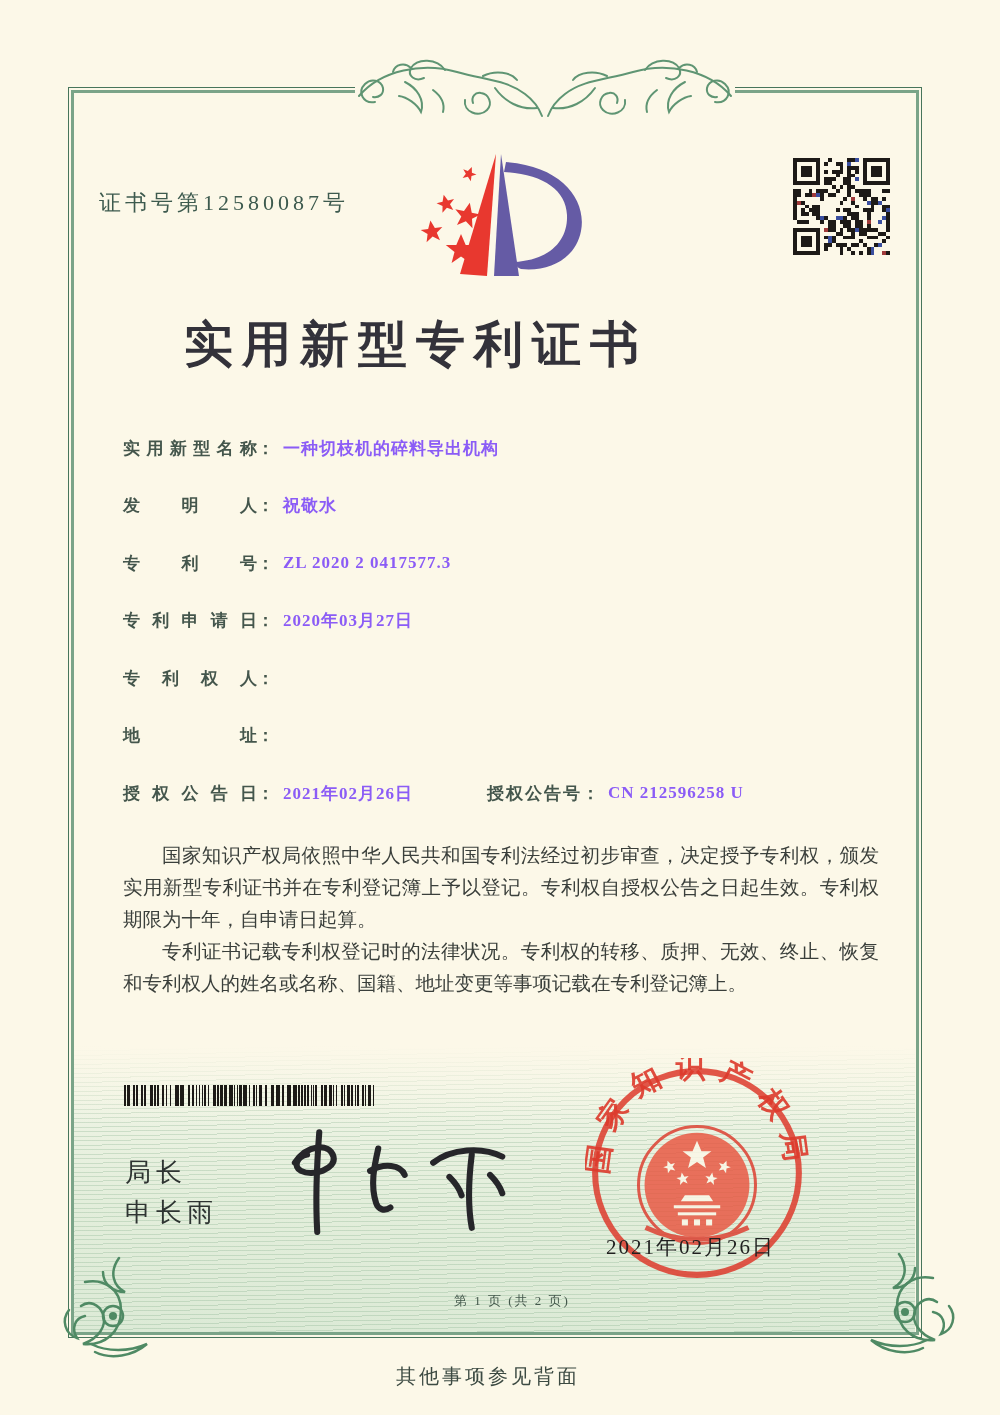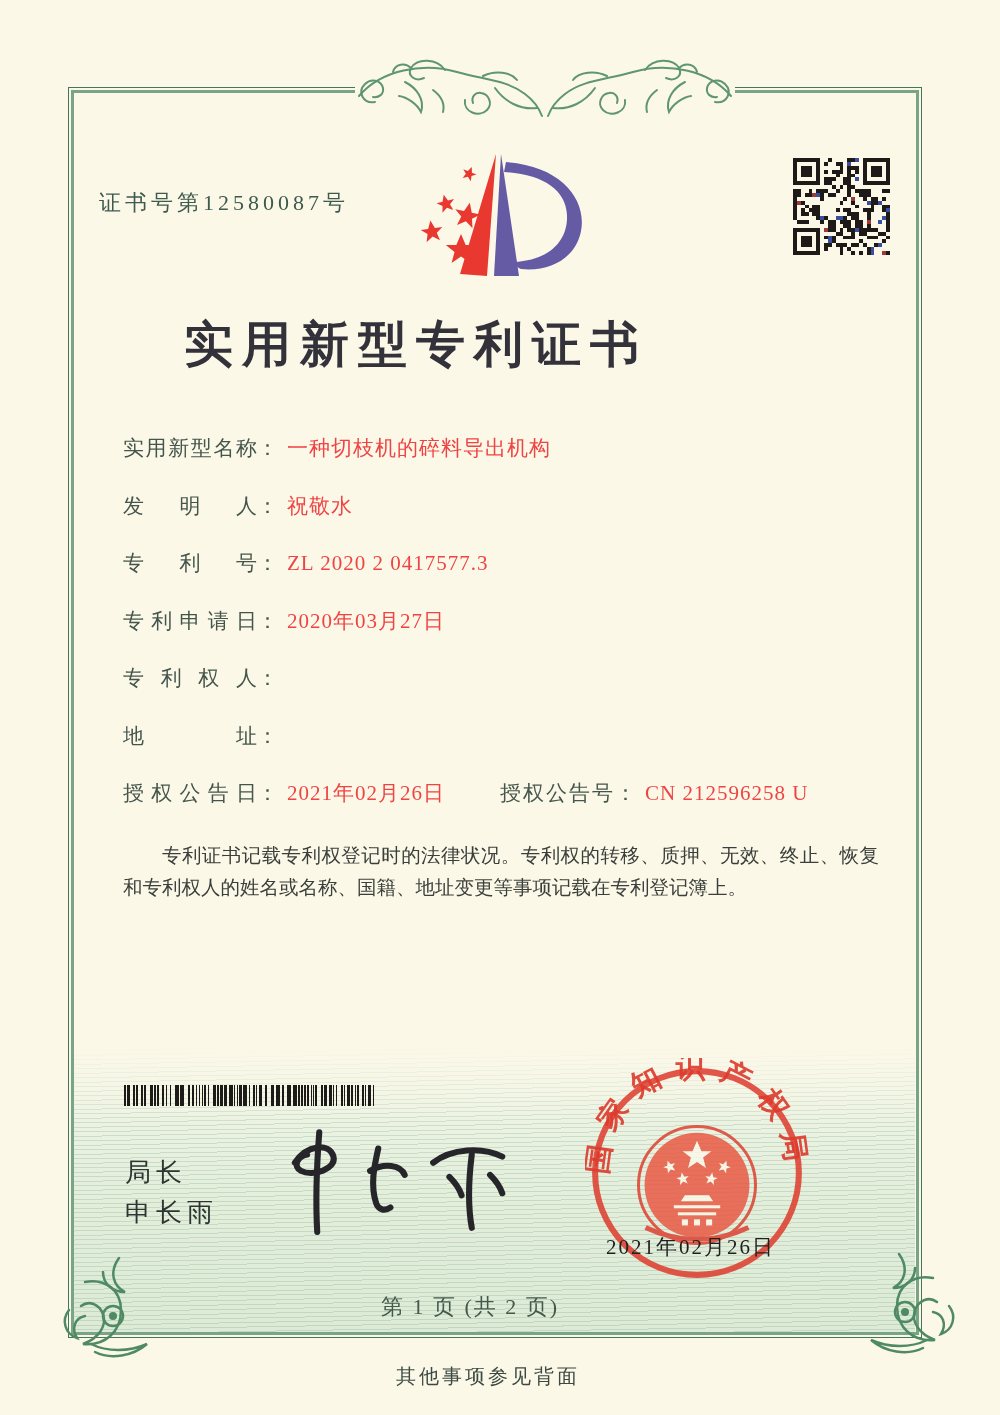--- a/index.html
+++ b/index.html
@@ -27,39 +27,39 @@
   }
   .certno{
     position:absolute;left:99px;top:163px;z-index:3;
     font-size:22px;letter-spacing:4px;color:#3d5a4e;margin-top:25px;
   }
   .title{
     position:absolute;left:0;top:312px;width:832px;text-align:center;z-index:3;
     font-size:49px;font-weight:700;letter-spacing:9px;color:#33323a;
   }
   .fields{position:absolute;left:123px;top:430px;width:800px;z-index:3;}
-  .f-row{height:36px;margin-bottom:21.5px;display:flex;align-items:center;font-size:21px;}
+  .f-row{height:36px;margin-bottom:21.5px;display:flex;align-items:center;font-size:17px;font-weight:bold;}
   .f-label{
     display:inline-block;width:134px;color:#44564c;
     text-align:justify;text-align-last:justify;
   }
   .f-colon{color:#44564c;}
-  .f-value{color:#ef4444;margin-left:9px;letter-spacing:1px;white-space:nowrap;}
-  .f-pair2{display:flex;align-items:center;margin-left:55px;}
+  .f-value{color:#8b5cf6;margin-left:9px;letter-spacing:1px;white-space:nowrap;}
+  .f-pair2{display:flex;align-items:center;margin-left:74px;}
   .bodytext{
     position:absolute;left:123px;top:840px;width:756px;z-index:3;
     font-size:19.5px;line-height:32px;color:#3a3f3b;text-align:justify;
   }
   .bodytext p{margin:0;text-indent:2em;}
   .director{position:absolute;left:125px;top:1152px;z-index:3;
     font-family:"Liberation Sans","DejaVu Sans",sans-serif;color:#2e3432;}
   .director div{font-size:26px;letter-spacing:5px;line-height:40px;}
   .pageno{
     position:absolute;left:0;top:1292px;width:940px;text-align:center;z-index:3;
-    font-size:22px;color:#44584c;letter-spacing:2px;
+    font-size:13px;color:#44584c;letter-spacing:2px;padding-left:42px;
   }
   .backnote{
     position:absolute;left:0;top:1363px;width:940px;text-align:center;z-index:3;
     font-size:20px;color:#3c4a42;letter-spacing:3px;padding-left:18px;
   }
   .sealdate{
     position:absolute;left:606px;top:1233px;z-index:4;
     font-size:21px;color:#1f1f1f;letter-spacing:2px;
   }
   svg{position:absolute;}
@@ -391,20 +391,21 @@
       <span class="f-value">2021年02月26日</span>
       <span class="f-pair2">
         <span class="f-label" style="width:auto;letter-spacing:2px">授权公告号</span>
           <span class="f-colon">：</span>
         <span class="f-value">CN 212596258 U</span>
       </span>
     </div>
   </div>
 
   <div class="bodytext">
+    <p>国家知识产权局依照中华人民共和国专利法经过初步审查，决定授予专利权，颁发实用新型专利证书并在专利登记簿上予以登记。专利权自授权公告之日起生效。专利权期限为十年，自申请日起算。</p>
     <p>专利证书记载专利权登记时的法律状况。专利权的转移、质押、无效、终止、恢复和专利权人的姓名或名称、国籍、地址变更等事项记载在专利登记簿上。</p>
   </div>
 
   <svg id="bc-svg" viewBox="0 0 252 21" preserveAspectRatio="none" style="left:124px;top:1085px;width:252px;height:21px;z-index:3">
       <rect x="0" y="0" width="2" height="21" fill="#1d1a17"></rect>
       <rect x="3" y="0" width="3" height="21" fill="#1d1a17"></rect>
       <rect x="9" y="0" width="2" height="21" fill="#1d1a17"></rect>
       <rect x="12" y="0" width="2" height="21" fill="#1d1a17"></rect>
       <rect x="17" y="0" width="2" height="21" fill="#1d1a17"></rect>
       <rect x="20" y="0" width="2" height="21" fill="#1d1a17"></rect>

